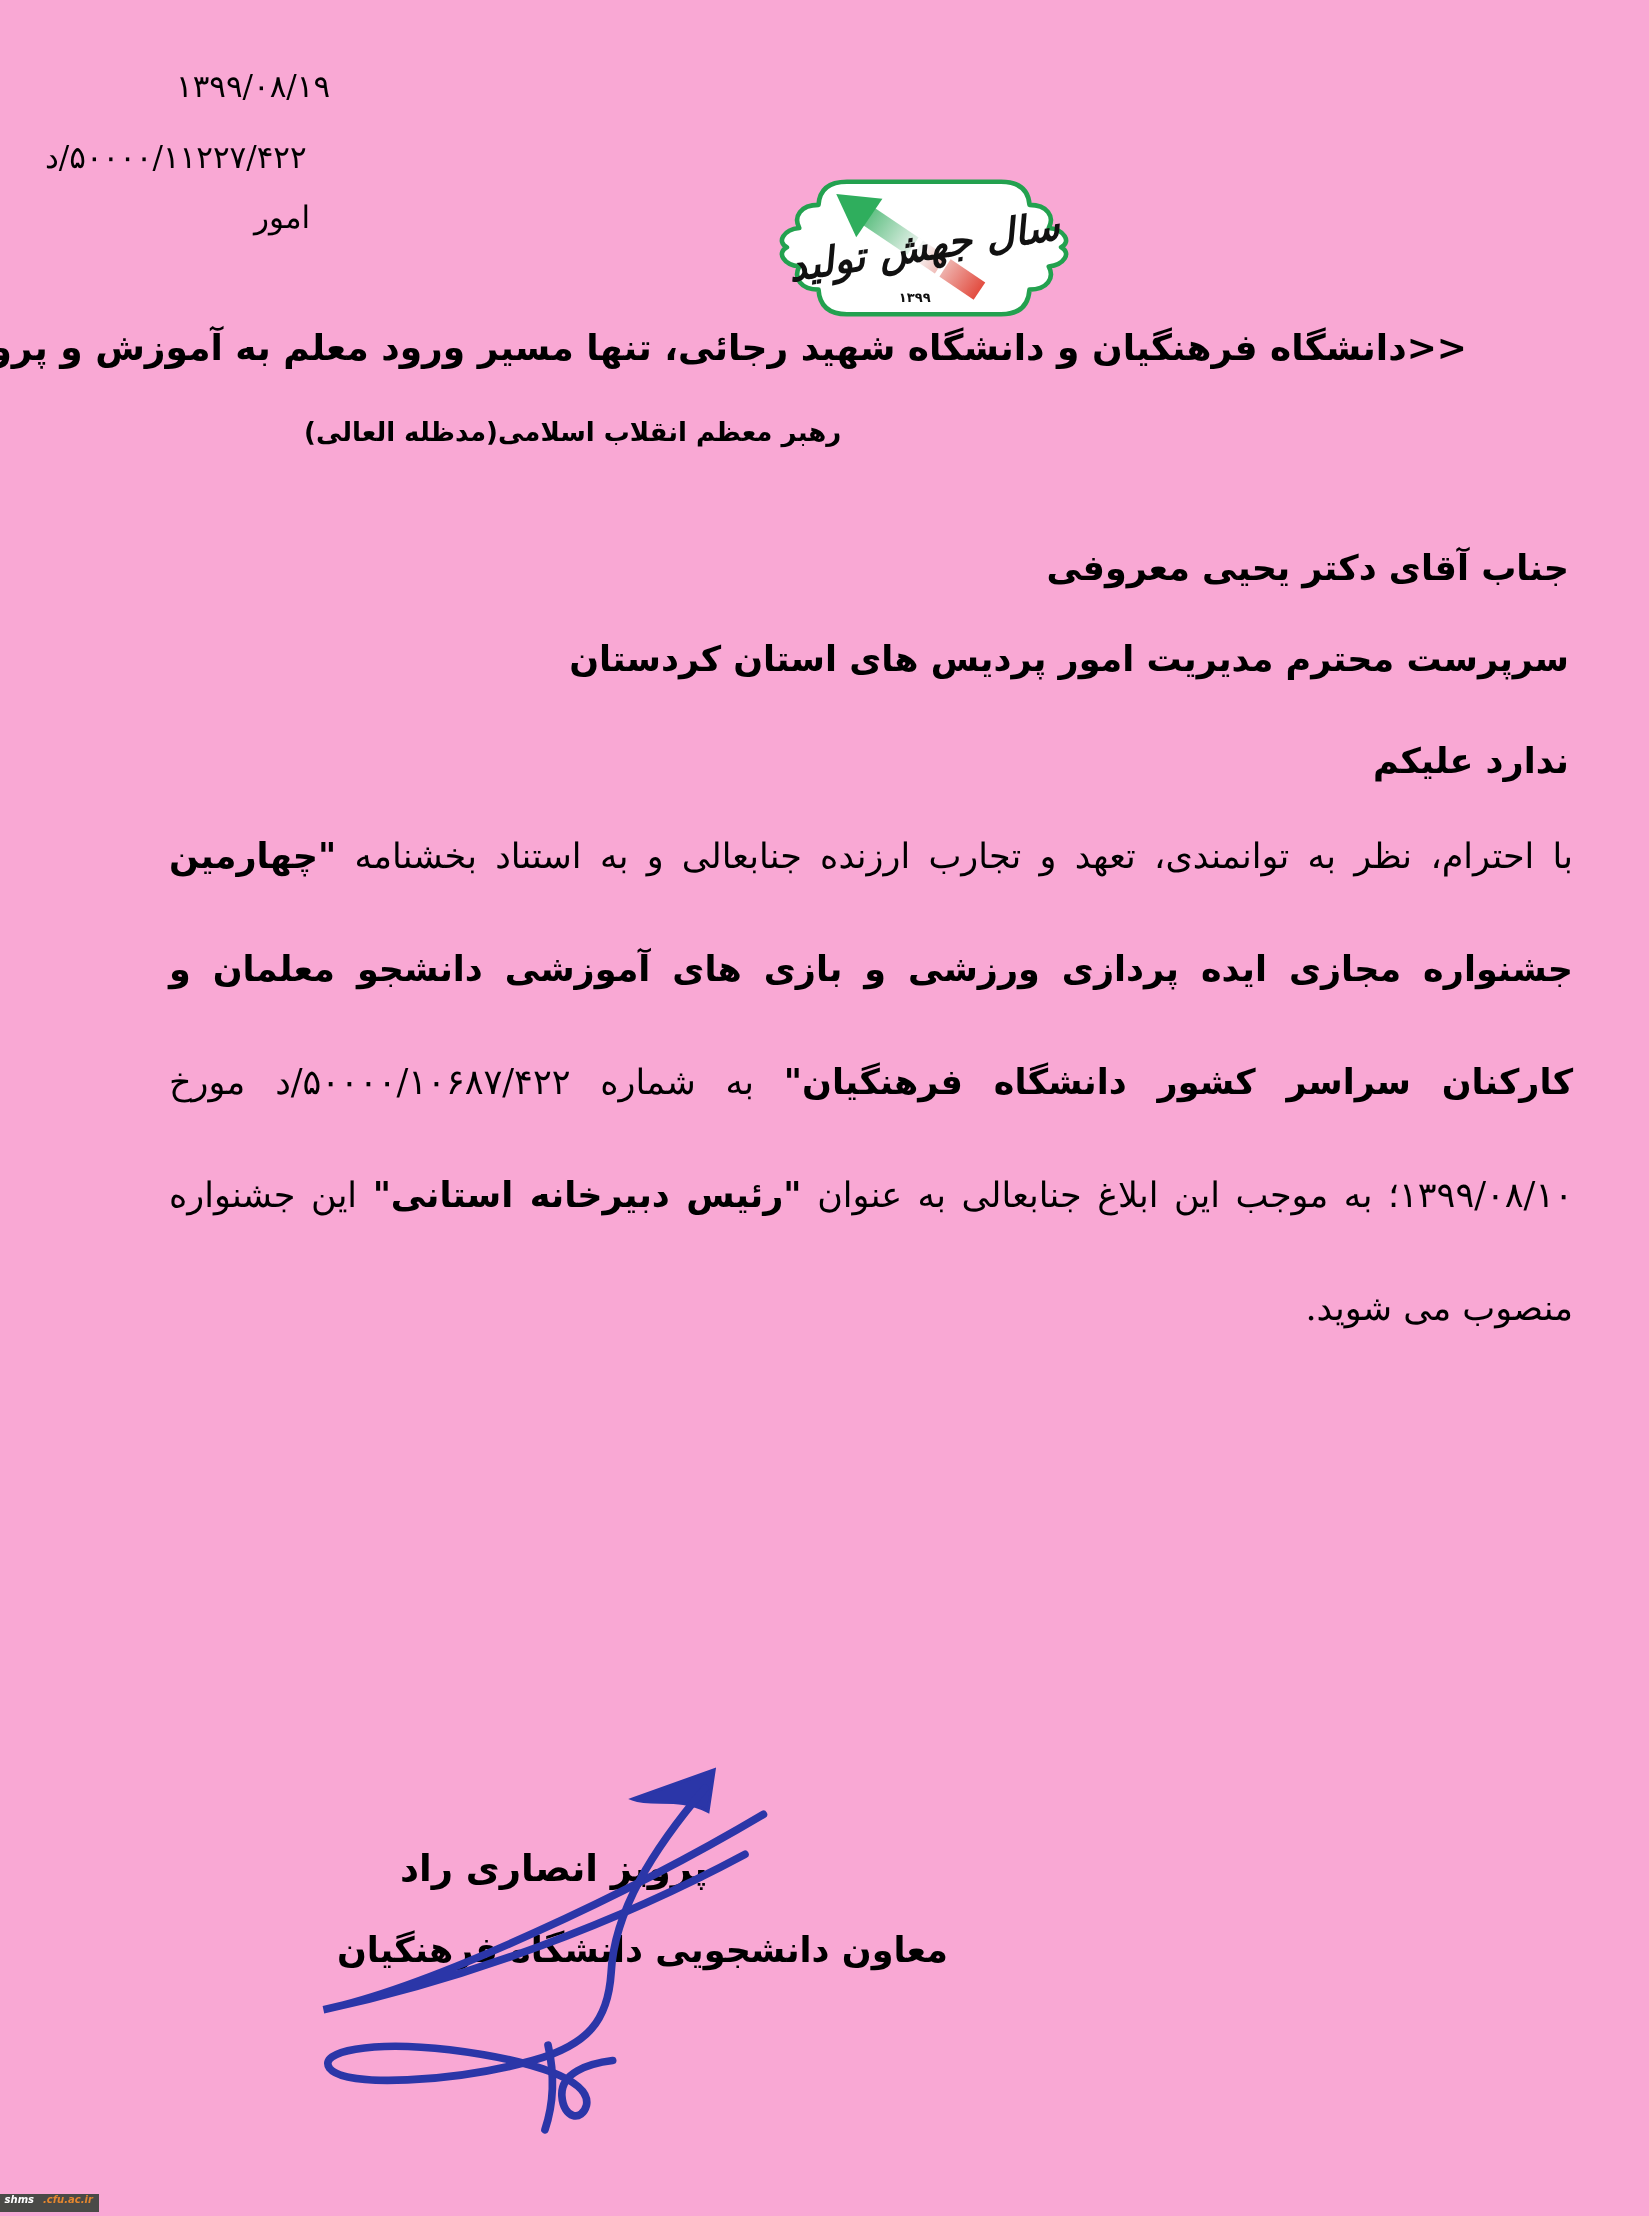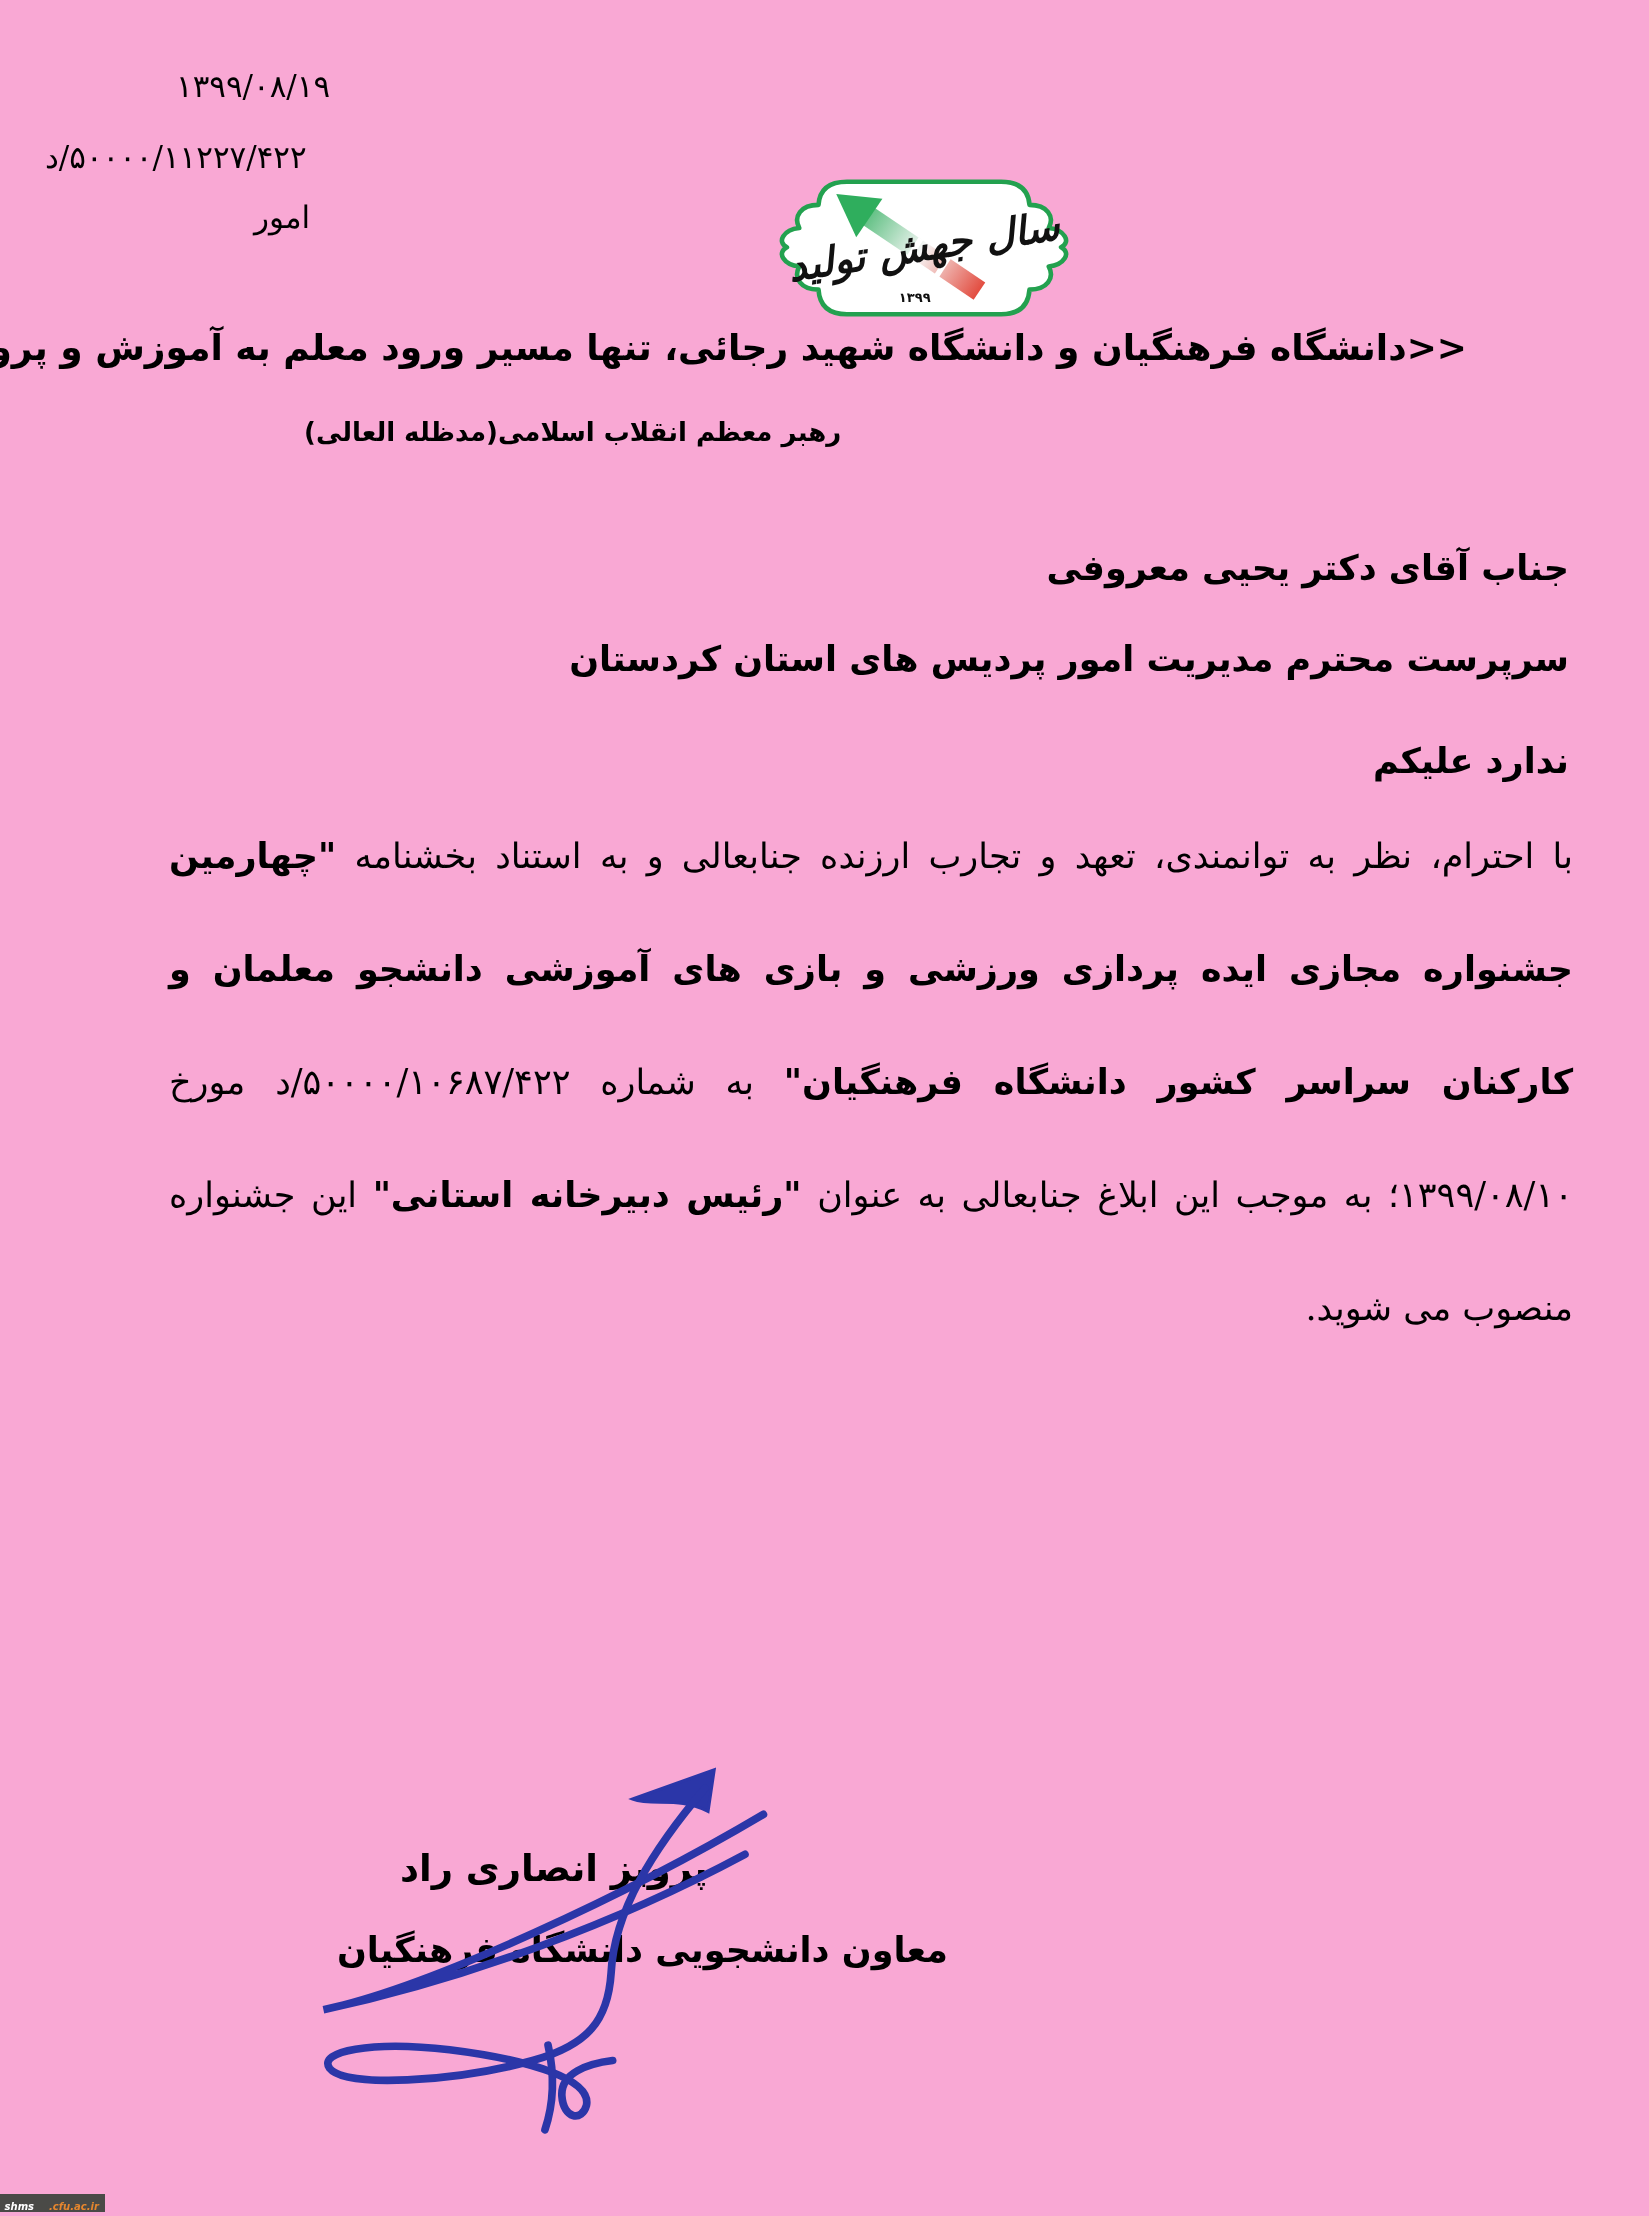--- a/index.html
+++ b/index.html
@@ -64,21 +64,21 @@
   .sig-title{
     position:absolute;left:337px;top:1930px;
     direction:rtl;white-space:nowrap;
     font-family:"DejaVu Sans","Liberation Sans",sans-serif;
     font-weight:700;font-size:35px;z-index:1;
   }
   .sig-scribble{position:absolute;left:277px;top:1739px;width:539px;height:400px;z-index:2;}
   
   .wm{
     position:absolute;left:0;top:2194px;height:18px;
-    padding:0 6.2px 0 4.6px;display:flex;align-items:flex-end;gap:15px;
+    padding:0 6.2px 0 4.6px;display:flex;align-items:flex-start;gap:9px;
     font-family:"DejaVu Sans","Liberation Sans",sans-serif;
     font-style:italic;font-weight:700;font-size:10px;
     direction:ltr;
   }
 </style>
 </head>
 <body>
 
 <div class="page">
 

